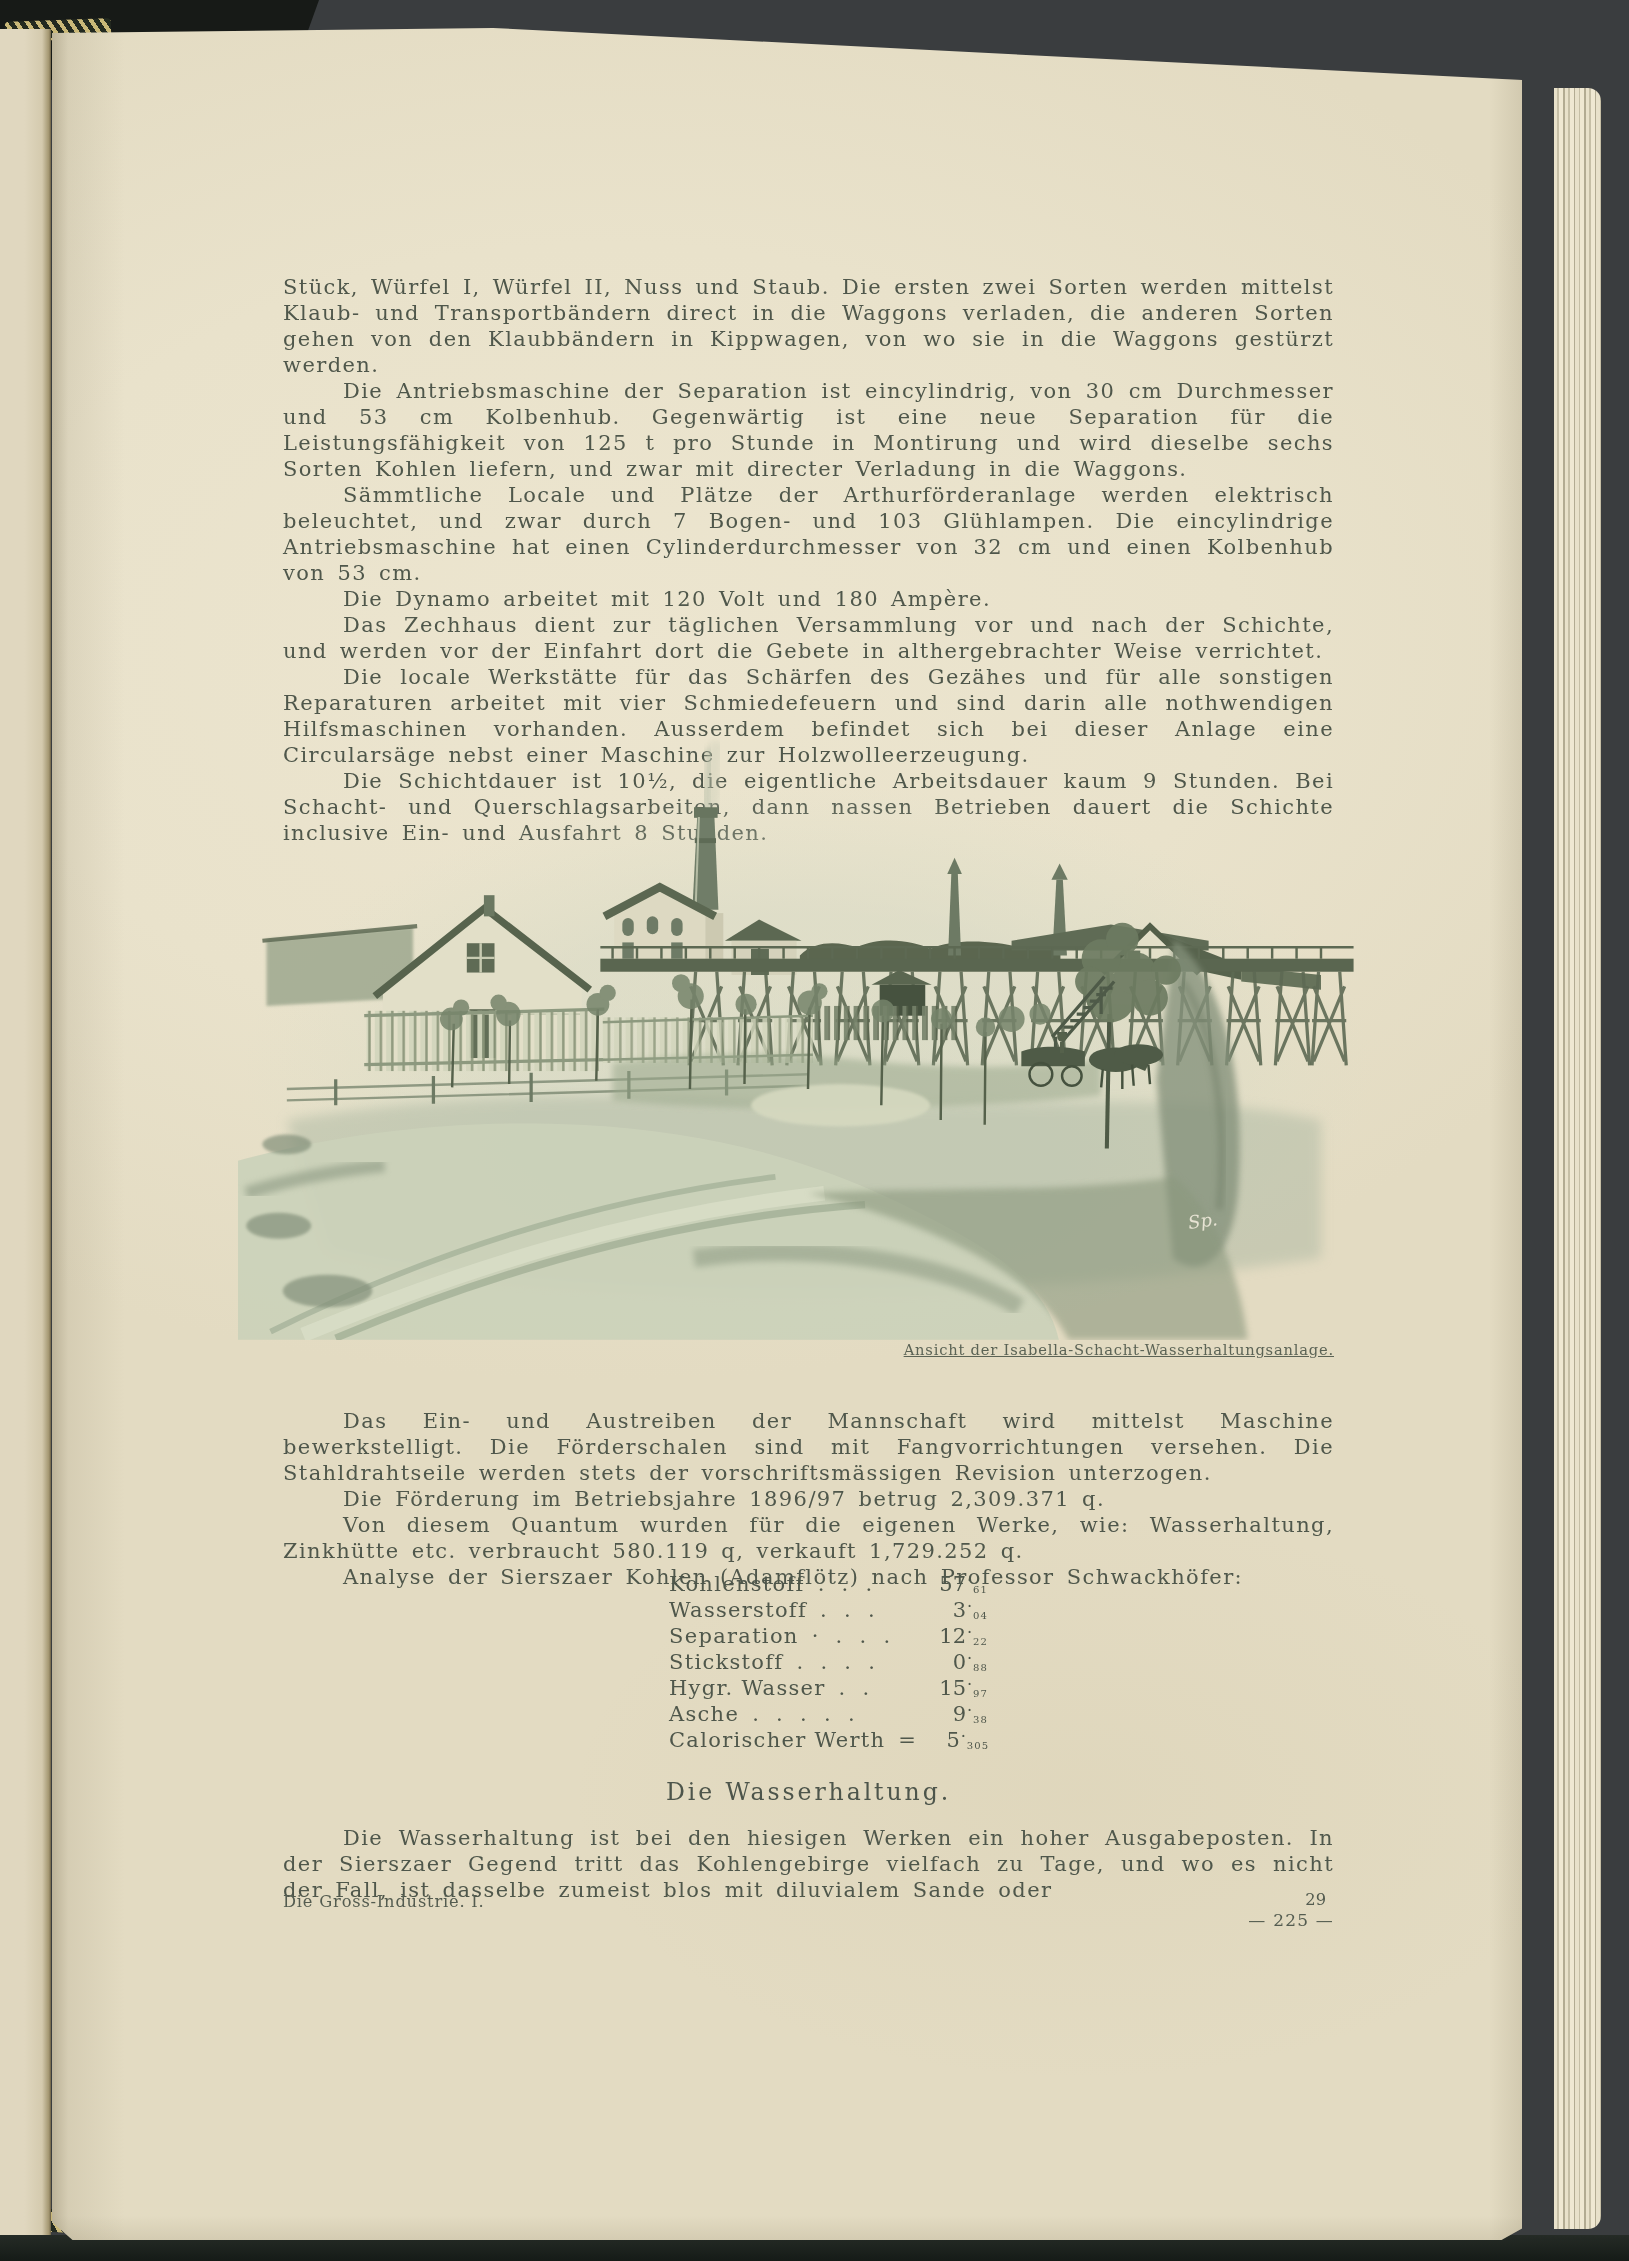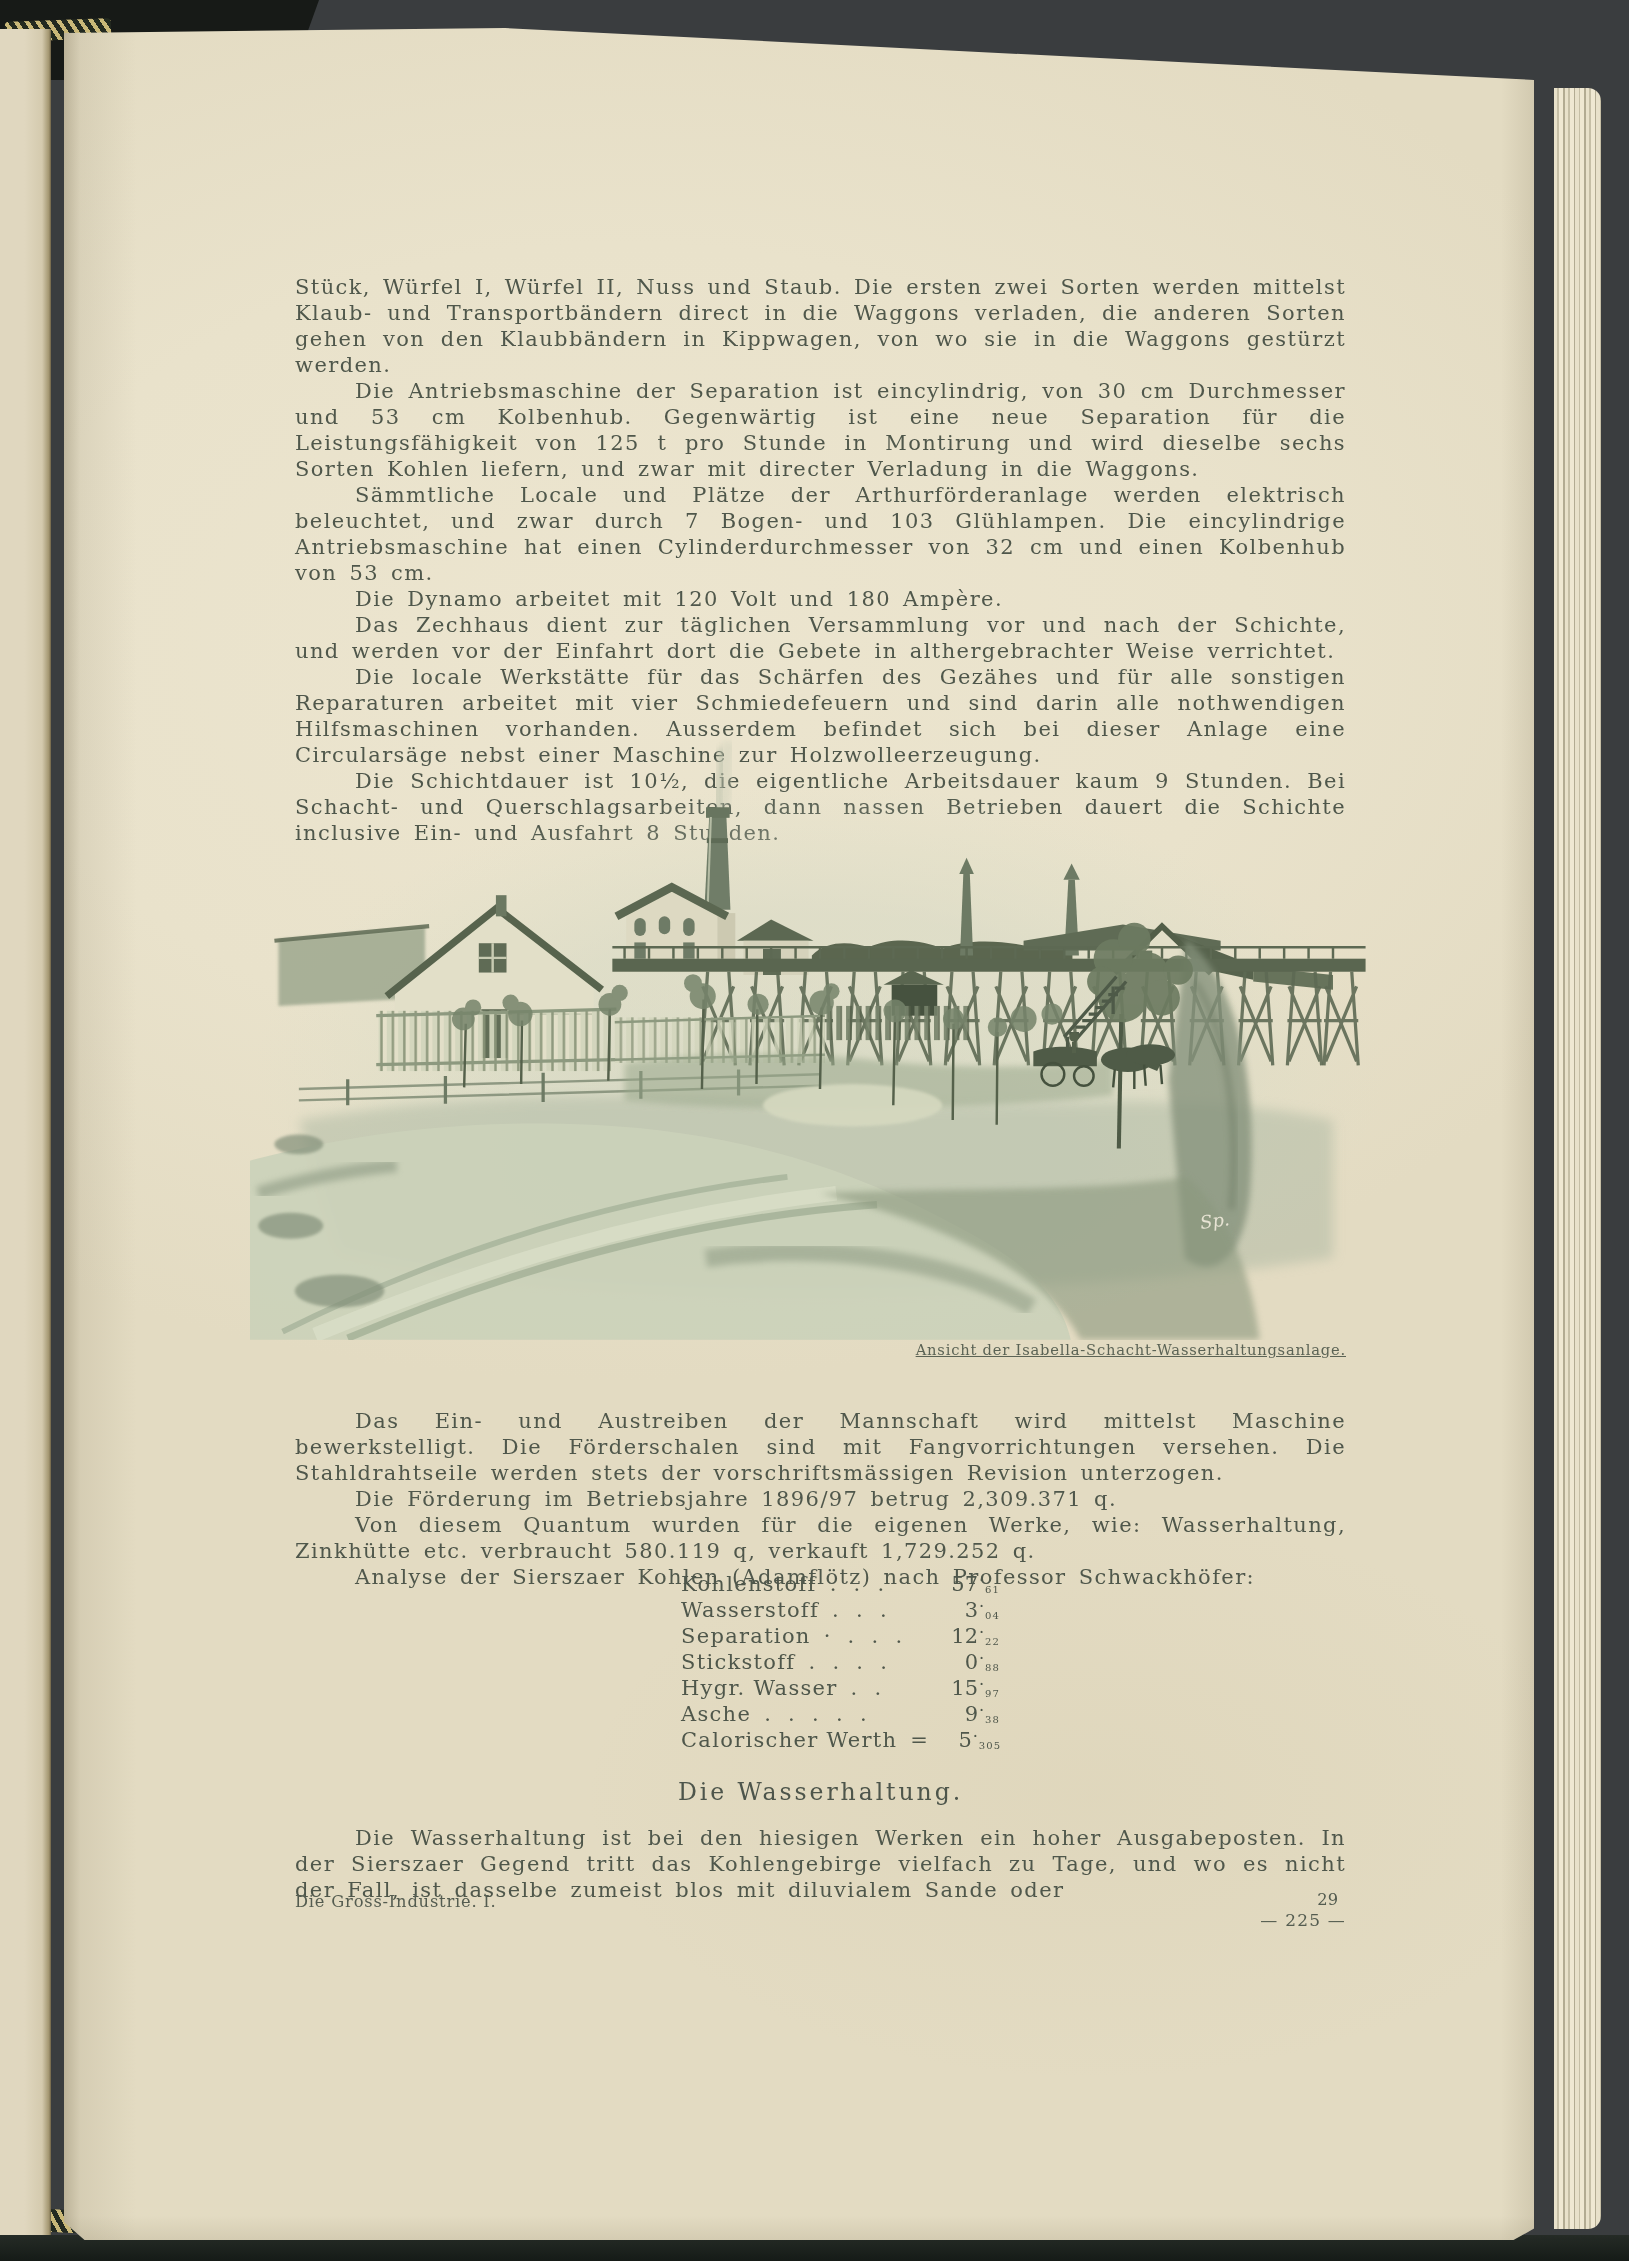--- a/index.html
+++ b/index.html
@@ -29,21 +29,21 @@
     position:absolute;left:0;top:29px;width:51px;height:2217px;
     background:linear-gradient(90deg,#e0d7bf 0 24.4px,#d4caae 42px,#a2956f 49px,#6d6146 51px);
   }
   .page-stack-right{
     position:absolute;left:1554px;top:88px;width:47px;height:2141px;
     border-radius:0 13px 13px 0;
     background:repeating-linear-gradient(90deg,#e8e1ca 0 3.3px,#c6bfa6 3.3px 4.9px,#efe8d2 4.9px 9px,#b2ab92 9px 10.6px);
   }
   
   .page{
-    position:absolute;left:64px;top:28px;width:1470px;height:2212px;
+    position:absolute;left:52px;top:28px;width:1470px;height:2212px;
     background:radial-gradient(1140px 733px at 38% 28%,#ece5cf,#e9e2cb 55%,#e3dbc2 100%);
     clip-path:polygon(0 4.9px,30% 0,100% 52px,100% calc(100% - 11.4px),98.6% 100%,1.4% 100%,0 calc(100% - 18px));
   }
   .page::before{ 
     content:"";position:absolute;inset:0;pointer-events:none;
     background:
       linear-gradient(90deg,rgba(96,84,54,.30),rgba(96,84,54,.10) 16.3px,rgba(96,84,54,0) 73px),
       linear-gradient(270deg,rgba(120,110,80,.16),rgba(120,110,80,0) 33px),
       linear-gradient(0deg,rgba(120,110,80,.14),rgba(120,110,80,0) 24.4px),
       radial-gradient(733px 407px at 70% 80%,rgba(190,178,140,.10),rgba(190,178,140,0) 70%);

